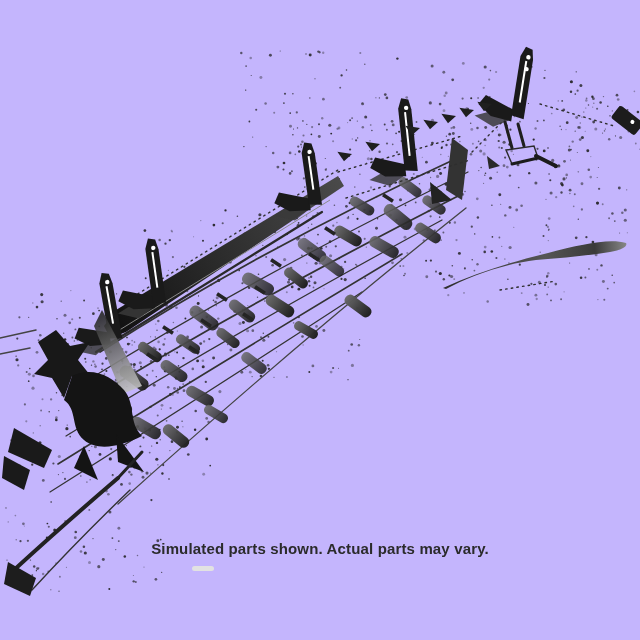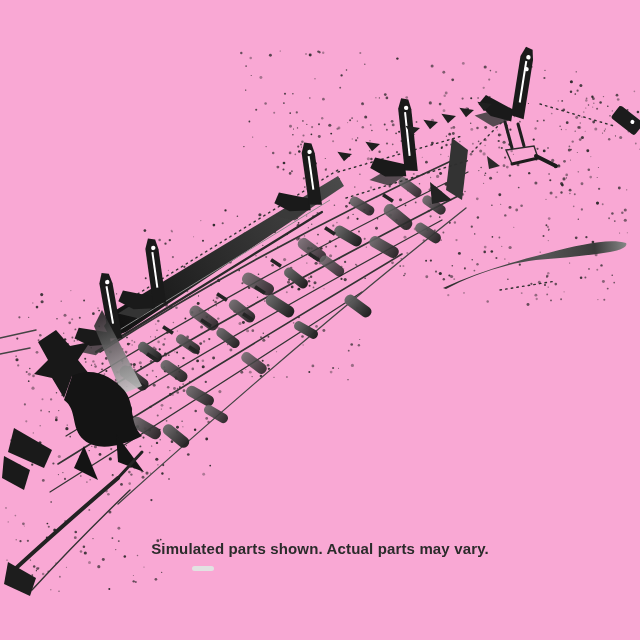--- a/index.html
+++ b/index.html
@@ -1,17 +1,17 @@
 <!DOCTYPE html>
 <html><head>
 <meta charset="utf-8">
 <style>
   html,body{margin:0;padding:0;background:#ffffff;}
   .stage{
-    position:relative;width:640px;height:640px;background:#f9a8d4;
+    position:relative;width:640px;height:640px;background:#c4b5fd;
     overflow:hidden;font-family:"Liberation Sans",sans-serif;
   }
   .illustration{position:absolute;left:0;top:0;width:640px;height:640px;}
   .caption{
     position:absolute;top:540px;left:50%;transform:translateX(-50%);
     font-size:15px;font-weight:600;letter-spacing:.15px;color:#2b2b2b;
     white-space:nowrap;
   }
 </style>
 </head>

